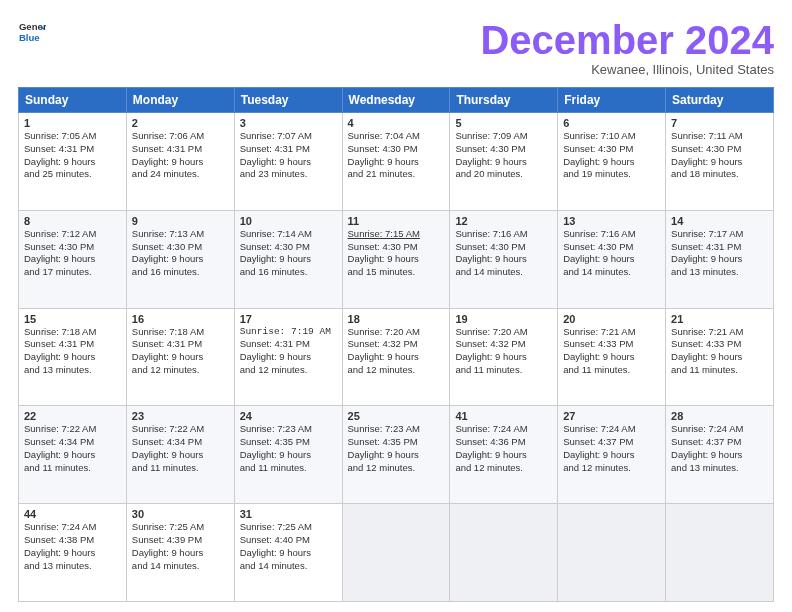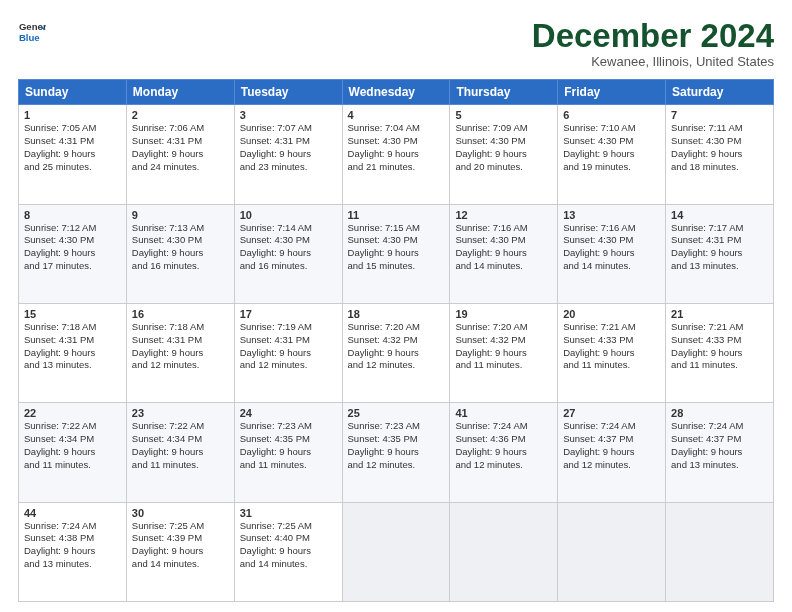--- a/index.html
+++ b/index.html
@@ -29,23 +29,23 @@
       gap: 4px;
     }
     .logo-icon {
       width: 28px;
       height: 28px;
     }
     .title-block {
       text-align: right;
     }
     .month-title {
-      font-size: 33px;
+      font-size: 40px;
       font-weight: bold;
-      color: #14532d;
+      color: #8b5cf6;
       line-height: 1.1;
     }
     .location {
       font-size: 13px;
       color: #555;
     }
     .calendar-table {
       width: 100%;
       border-collapse: collapse;
       flex: 1;
@@ -181,21 +181,21 @@
           </td>
           <td>
             <span class="day-num">10</span>
             <span style="display: block; line-height: 1.35;">Sunrise: 7:14 AM</span>
             <span style="display: block; line-height: 1.35;">Sunset: 4:30 PM</span>
             <span style="display: block; line-height: 1.35;">Daylight: 9 hours</span>
             <span style="display: block; line-height: 1.35;">and 16 minutes.</span>
           </td>
           <td>
             <span class="day-num">11</span>
-            <span style="display: block; line-height: 1.35;">Sunrise: 7:15 AM</span>
+            <span style="display: block; line-height: 1.35; text-decoration: underline;">Sunrise: 7:15 AM</span>
             <span style="display: block; line-height: 1.35;">Sunset: 4:30 PM</span>
             <span style="display: block; line-height: 1.35;">Daylight: 9 hours</span>
             <span style="display: block; line-height: 1.35;">and 15 minutes.</span>
           </td>
           <td>
             <span class="day-num">12</span>
             <span style="display: block; line-height: 1.35;">Sunrise: 7:16 AM</span>
             <span style="display: block; line-height: 1.35;">Sunset: 4:30 PM</span>
             <span style="display: block; line-height: 1.35;">Daylight: 9 hours</span>
             <span style="display: block; line-height: 1.35;">and 14 minutes.</span>
@@ -225,21 +225,21 @@
           </td>
           <td>
             <span class="day-num">16</span>
             <span style="display: block; line-height: 1.35;">Sunrise: 7:18 AM</span>
             <span style="display: block; line-height: 1.35;">Sunset: 4:31 PM</span>
             <span style="display: block; line-height: 1.35;">Daylight: 9 hours</span>
             <span style="display: block; line-height: 1.35;">and 12 minutes.</span>
           </td>
           <td>
             <span class="day-num">17</span>
-            <span style="display: block; line-height: 1.35;">Sunrise: 7:19 AM</span>
+            <span style="display: block; line-height: 1.35; font-family: Liberation Mono, monospace;">Sunrise: 7:19 AM</span>
             <span style="display: block; line-height: 1.35;">Sunset: 4:31 PM</span>
             <span style="display: block; line-height: 1.35;">Daylight: 9 hours</span>
             <span style="display: block; line-height: 1.35;">and 12 minutes.</span>
           </td>
           <td>
             <span class="day-num">18</span>
             <span style="display: block; line-height: 1.35;">Sunrise: 7:20 AM</span>
             <span style="display: block; line-height: 1.35;">Sunset: 4:32 PM</span>
             <span style="display: block; line-height: 1.35;">Daylight: 9 hours</span>
             <span style="display: block; line-height: 1.35;">and 12 minutes.</span>

